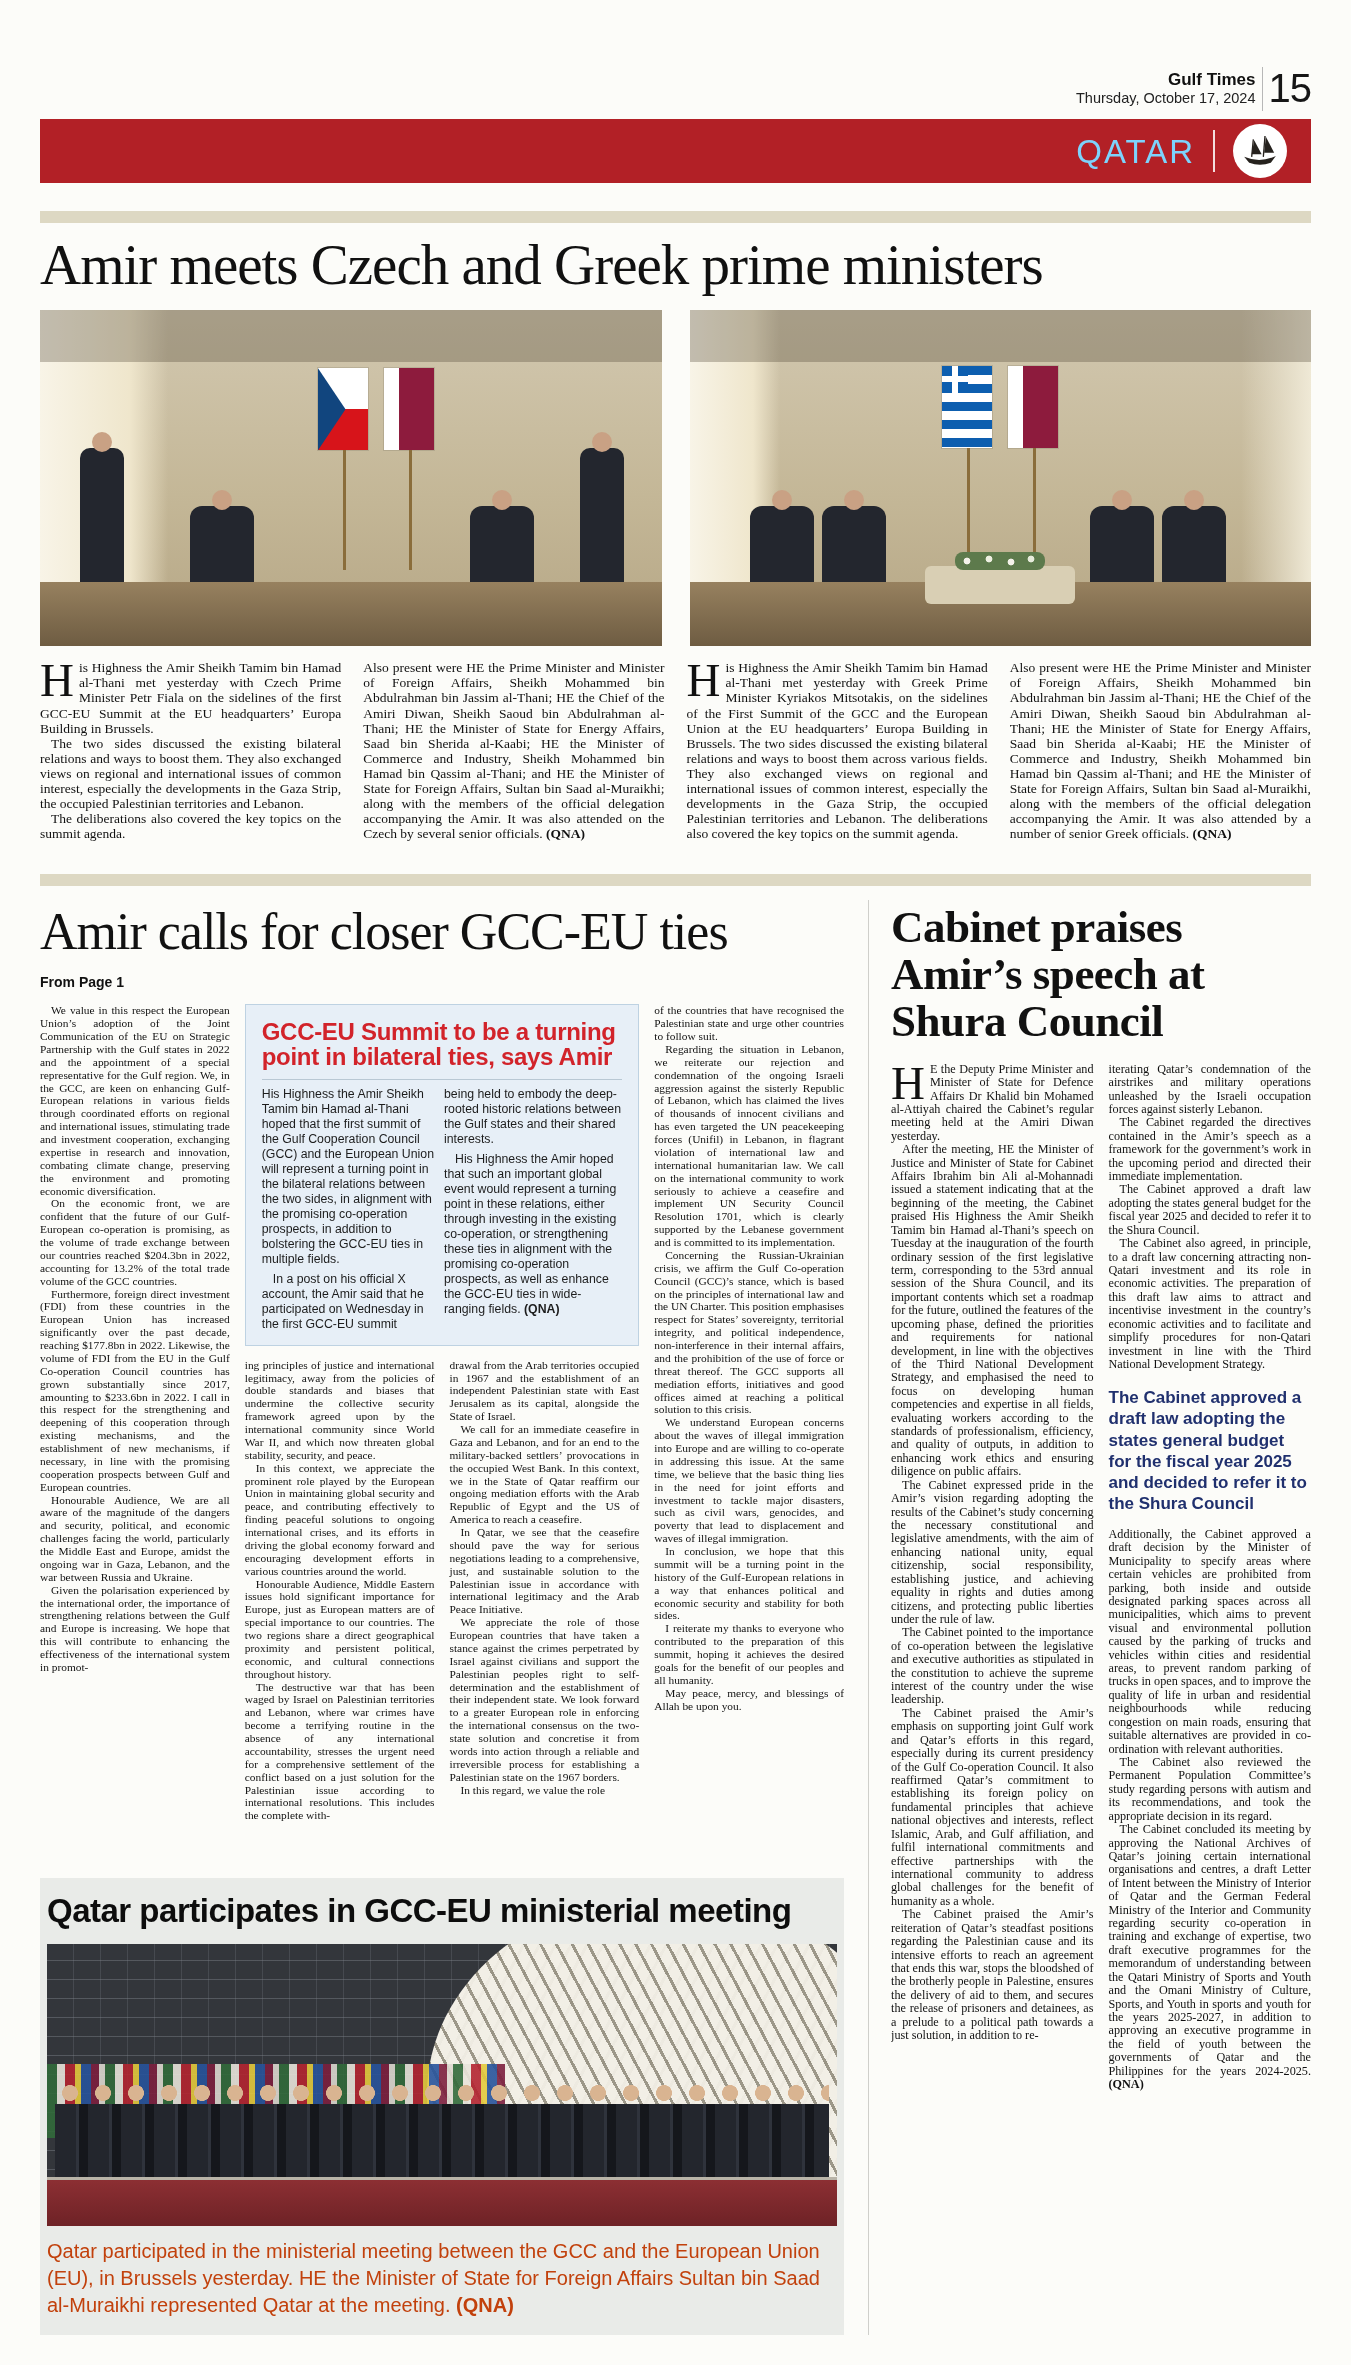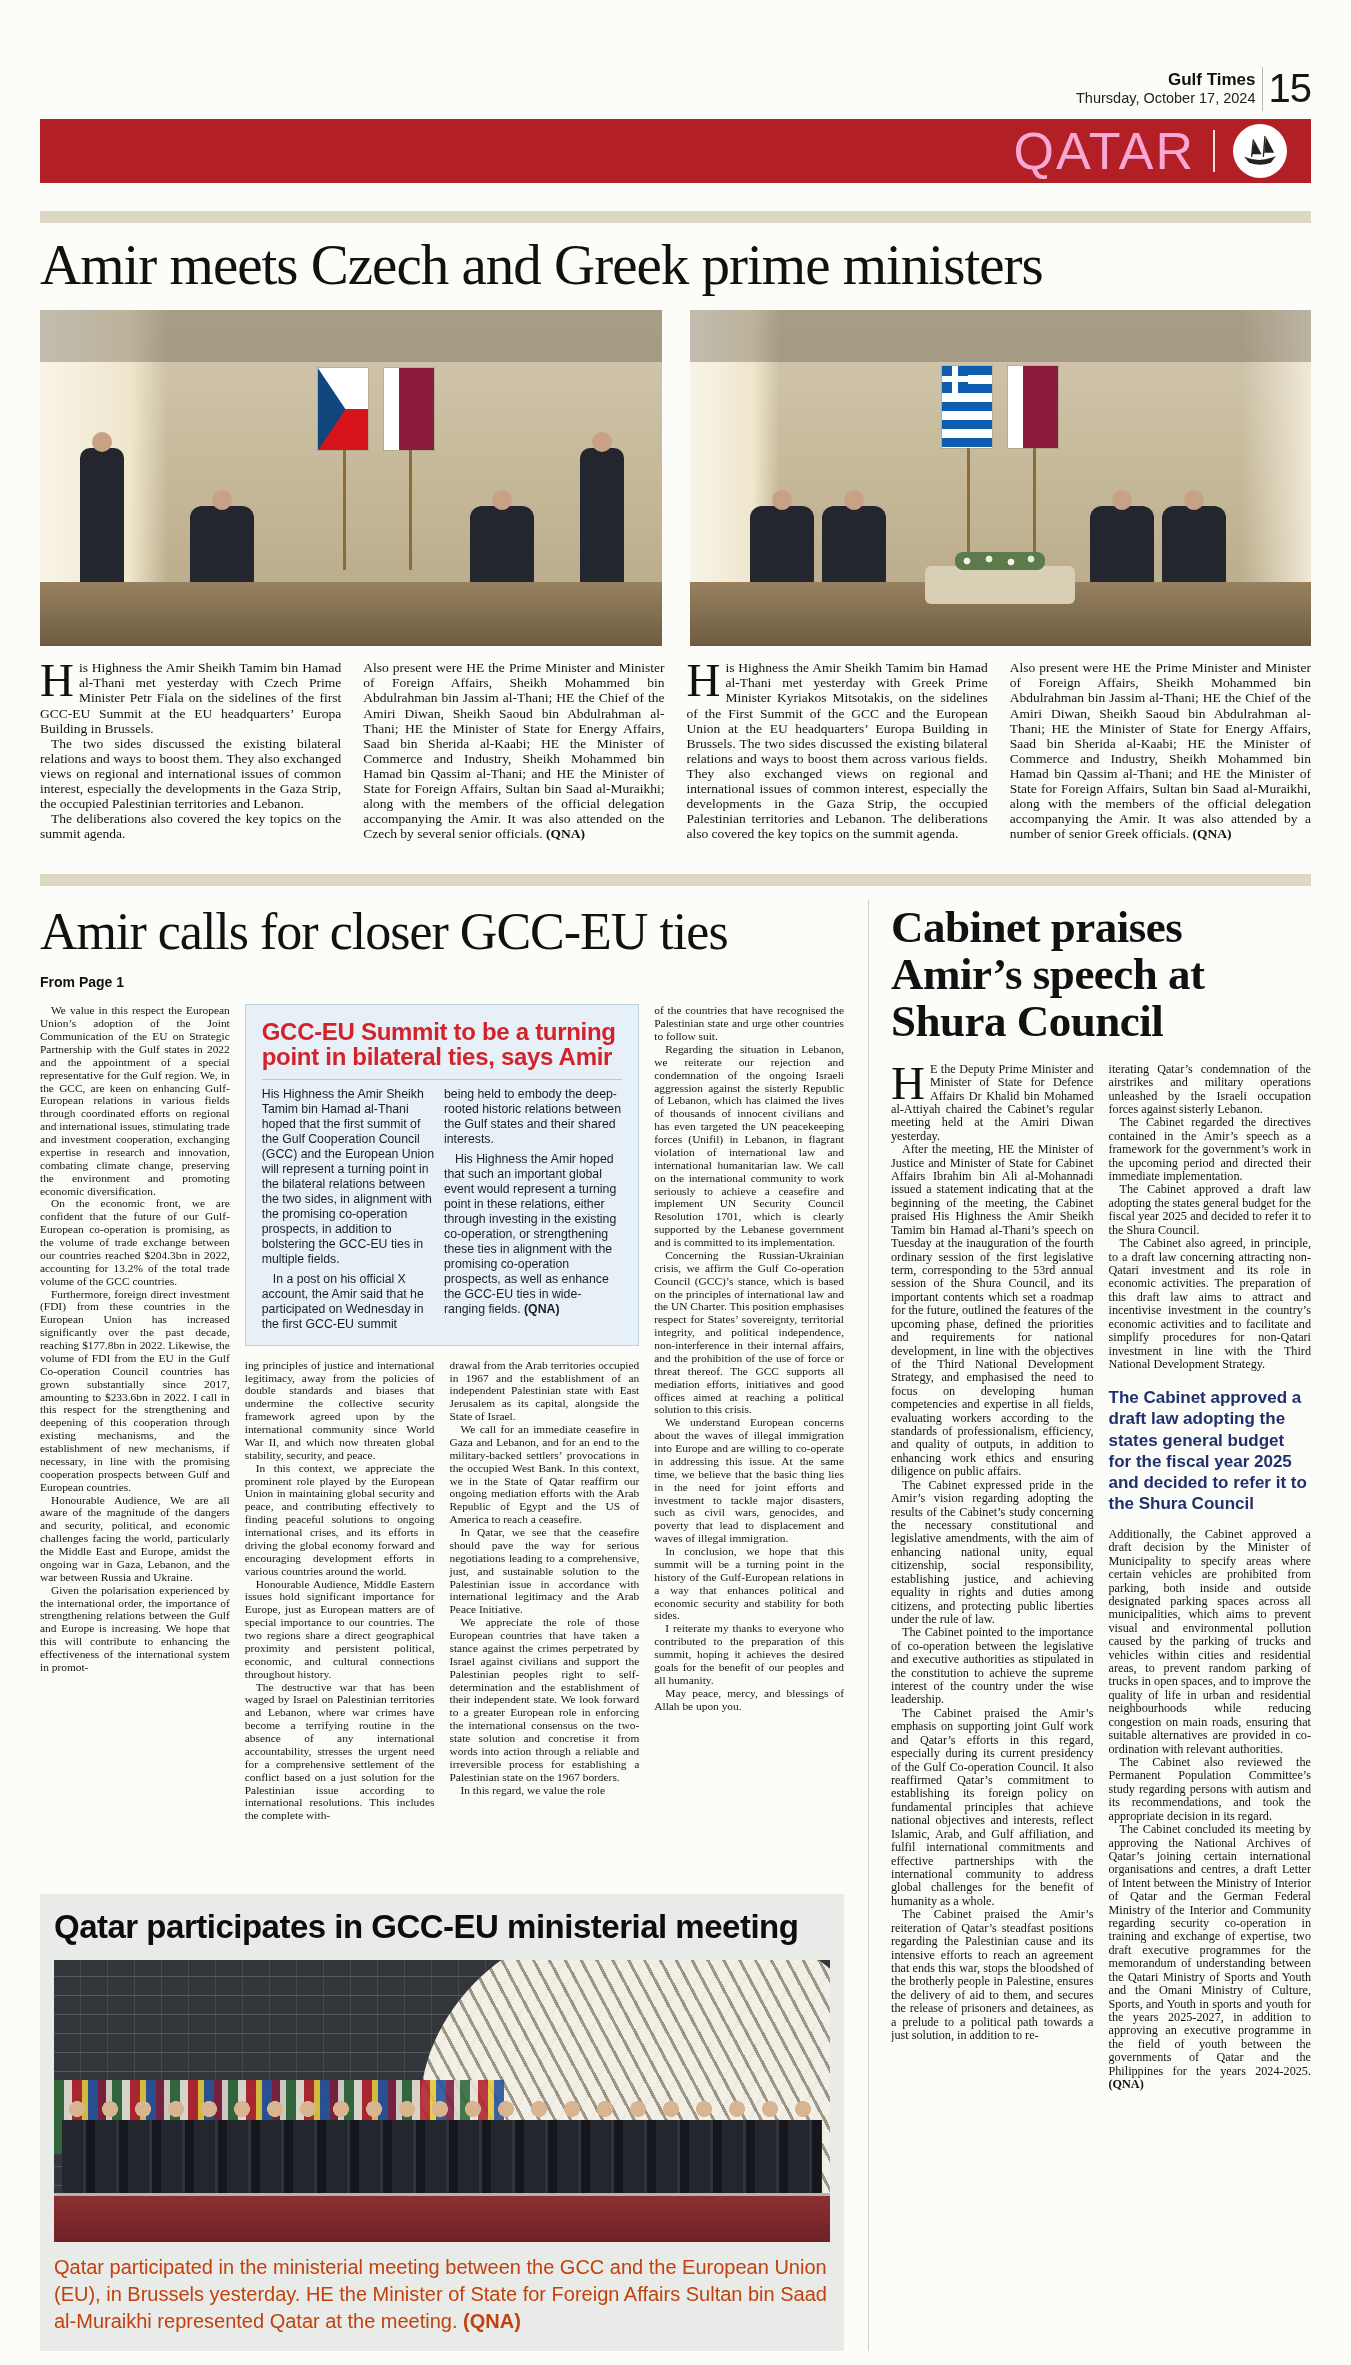--- a/index.html
+++ b/index.html
@@ -9,21 +9,21 @@
   
   .masthead{display:flex;justify-content:flex-end;align-items:center;gap:6px;padding-top:66px;}
   .mast-text{text-align:right;line-height:1.15;}
   .paper-name{font-weight:bold;font-size:17px;}
   .issue-date{font-size:14.5px;color:#222;}
   .mast-divider{width:1px;height:44px;background:#b7b7b7;}
   .page-number{font-size:40px;letter-spacing:-1px;color:#161616;}
   
   .section-banner{margin-top:8px;height:64px;background:#b22026;display:flex;align-items:center;
                   justify-content:flex-end;padding-right:24px;gap:18px;}
-  .section-title{color:#f9a8d4;font-size:52px;letter-spacing:2px;line-height:1;font-weight:normal;}
+  .section-title{color:#7dd3fc;font-size:33px;letter-spacing:2px;line-height:1;font-weight:normal;}
   .banner-divider{width:2px;height:42px;background:rgba(255,255,255,.85);}
   .dhow-badge{width:54px;height:54px;border-radius:50%;background:#fff;display:flex;
               align-items:center;justify-content:center;}
   
   .strip{height:12px;background:#ddd8c3;}
   .strip.first{margin-top:28px;}
   .strip.second{margin-top:16px;}
   
   h1.main{font-family:Liberation Serif, serif;font-weight:normal;font-size:57px;
           letter-spacing:-1px;margin:12px 0 16px;line-height:1.04;}
@@ -94,21 +94,21 @@
   .box-cols p{margin:0 0 5px;}
   
   h2.cabinet{font-family:"Liberation Serif",serif;font-weight:bold;font-size:45px;
              line-height:1.04;letter-spacing:-.5px;margin:4px 0 18px;}
   .a3{display:grid;grid-template-columns:1fr 1fr;column-gap:15px;
       font-family:"Liberation Serif",serif;font-size:12.2px;line-height:1.1;text-align:justify;
       height:1230px;overflow:hidden;align-content:start;}
   .pullquote{font-family:"Liberation Sans",sans-serif;font-weight:bold;color:#20306e;
              font-size:17px;line-height:1.24;margin:16px 0 14px;text-align:left;}
   
-  .bottom-panel{background:#e9ebe8;margin-top:18px;padding:14px 14px 16px;}
+  .bottom-panel{background:#e9ebe8;margin-top:2px;padding:14px 7px 16px;}
   .bp-headline{font-weight:bold;font-size:33px;letter-spacing:-.5px;margin:0 0 14px;color:#0d0d0d;}
   .photo.group{height:282px;flex:none;background:#3a3d42;}
   .gp-ceiling{position:absolute;inset:0;background-color:#33363b;
       background-image:repeating-linear-gradient(0deg,transparent 0 18px,rgba(125,130,138,.45) 18px 19px),
                        repeating-linear-gradient(90deg,transparent 0 26px,rgba(105,110,118,.35) 26px 27px);}
   .gp-lantern{position:absolute;right:-70px;top:-50px;width:480px;height:400px;border-radius:50%;
       background:repeating-linear-gradient(62deg,rgba(242,239,230,.93) 0 11px,rgba(150,145,130,.93) 11px 14px),
                  repeating-linear-gradient(-62deg,#f2efe6 0 11px,#b2ab9c 11px 14px);}
   .gp-flags{position:absolute;left:0;width:58%;top:120px;height:74px;opacity:.9;
       background:repeating-linear-gradient(90deg,#316a3a 0 10px,#e8e4da 10px 18px,#b32430 18px 28px,

